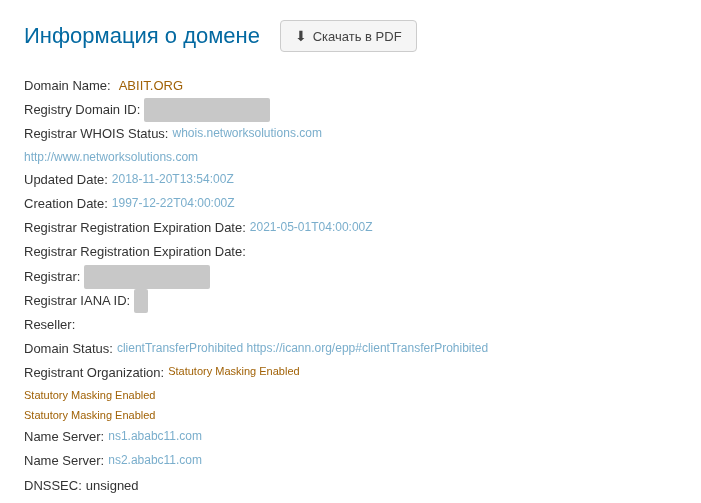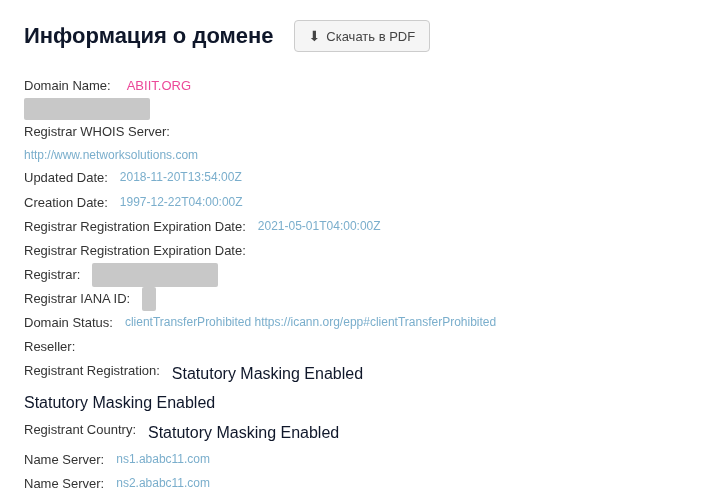--- a/index.html
+++ b/index.html
@@ -19,22 +19,22 @@
 
     .header {
       display: flex;
       align-items: center;
       gap: 20px;
       margin-bottom: 22px;
     }
 
     .page-title {
       font-size: 22px;
-      font-weight: bold;
-      color: #0f172a;
+      font-weight: normal;
+      color: #0369a1;
     }
 
     .pdf-button {
       display: flex;
       align-items: center;
       gap: 6px;
       padding: 7px 14px;
       border: 1px solid #ccc;
       border-radius: 4px;
       background: #f5f5f5;
@@ -50,21 +50,20 @@
 
     .domain-info {
       font-size: 13px;
       line-height: 1.85;
       color: #333;
     }
 
     .info-row {
       display: flex;
       flex-wrap: wrap;
-      gap: 8px;
     }
 
     .label {
       color: #333;
       white-space: nowrap;
       margin-right: 4px;
     }
 
     .value-normal {
       color: #333;
@@ -78,27 +77,27 @@
       display: inline;
       font-size: 12px;
     }
 
     .link-blurred {
       color: #7aaecc;
       font-size: 12px;
     }
 
     .privacy-link {
-      color: #0f172a;
-      font-size: 16px;
+      color: #a16207;
+      font-size: 11px;
     }
 
     .domain-name-value {
       font-weight: normal;
-      color: #ec4899;
+      color: #a16207;
       margin-left: 4px;
     }
   </style>
 </head>
 <body>
 
 <div class="header">
   <h1 class="page-title">Информация о домене</h1>
   <button class="pdf-button">
     <span class="download-icon">⬇</span>
@@ -107,25 +106,27 @@
 </div>
 
 <div class="domain-info">
 
   <div class="info-row">
     <span class="label">Domain Name:</span>
     <span class="domain-name-value">ABIIT.ORG</span>
   </div>
 
   <div class="info-row">
+    <span class="label">Registry Domain ID:</span>
     <span class="blurred-text">&nbsp;██████████████&nbsp;</span>
   </div>
 
   <div class="info-row">
-    <span class="label">Registrar WHOIS Server:</span>
+    <span class="label">Registrar WHOIS Status:</span>
+    <span class="link-blurred">whois.networksolutions.com</span>
   </div>
 
   <div class="info-row">
     <span class="link-blurred">http://www.networksolutions.com</span>
   </div>
 
   <div class="info-row">
     <span class="label">Updated Date:</span>
     <span class="link-blurred">2018-11-20T13:54:00Z</span>
   </div>
@@ -148,39 +149,38 @@
     <span class="label">Registrar:</span>
     <span class="blurred-text">&nbsp;Network Solutions, Inc&nbsp;</span>
   </div>
 
   <div class="info-row">
     <span class="label">Registrar IANA ID:</span>
     <span class="blurred-text">&nbsp;2&nbsp;</span>
   </div>
 
   <div class="info-row">
+    <span class="label">Reseller:</span>
+  </div>
+
+  <div class="info-row">
     <span class="label">Domain Status:</span>
     <span class="link-blurred">clientTransferProhibited https://icann.org/epp#clientTransferProhibited</span>
   </div>
 
   <div class="info-row">
-    <span class="label">Reseller:</span>
-  </div>
-
-  <div class="info-row">
-    <span class="label">Registrant Registration:</span>
+    <span class="label">Registrant Organization:</span>
     <span class="privacy-link">Statutory Masking Enabled</span>
   </div>
 
   <div class="info-row">
     <span class="privacy-link">Statutory Masking Enabled</span>
   </div>
 
   <div class="info-row">
-    <span class="label">Registrant Country:</span>
     <span class="privacy-link">Statutory Masking Enabled</span>
   </div>
 
   <div class="info-row">
     <span class="label">Name Server:</span>
     <span class="link-blurred">ns1.ababc11.com</span>
   </div>
 
   <div class="info-row">
     <span class="label">Name Server:</span>

